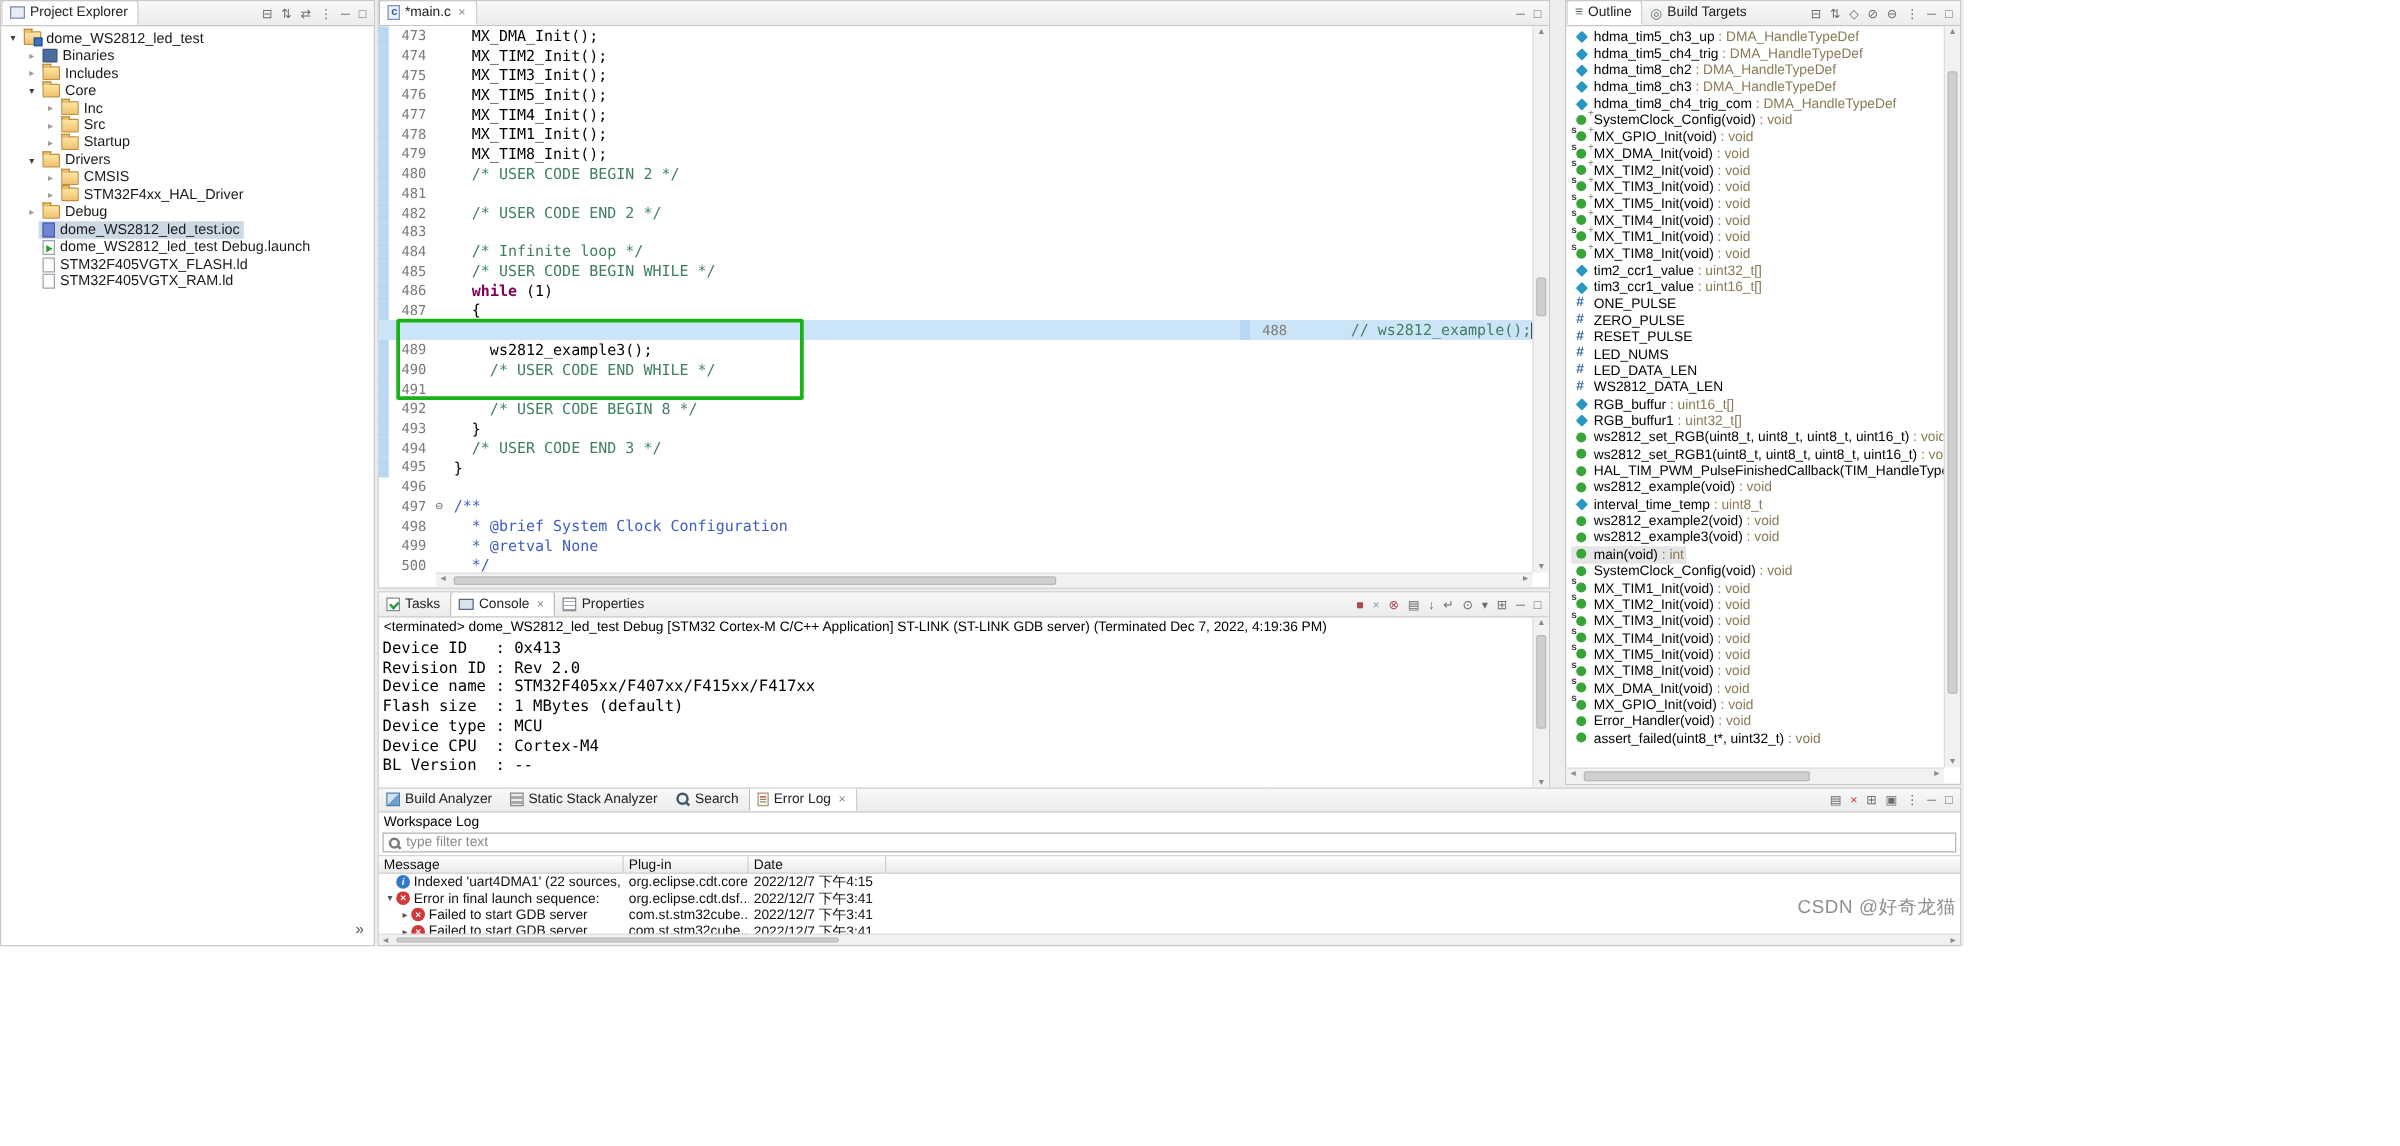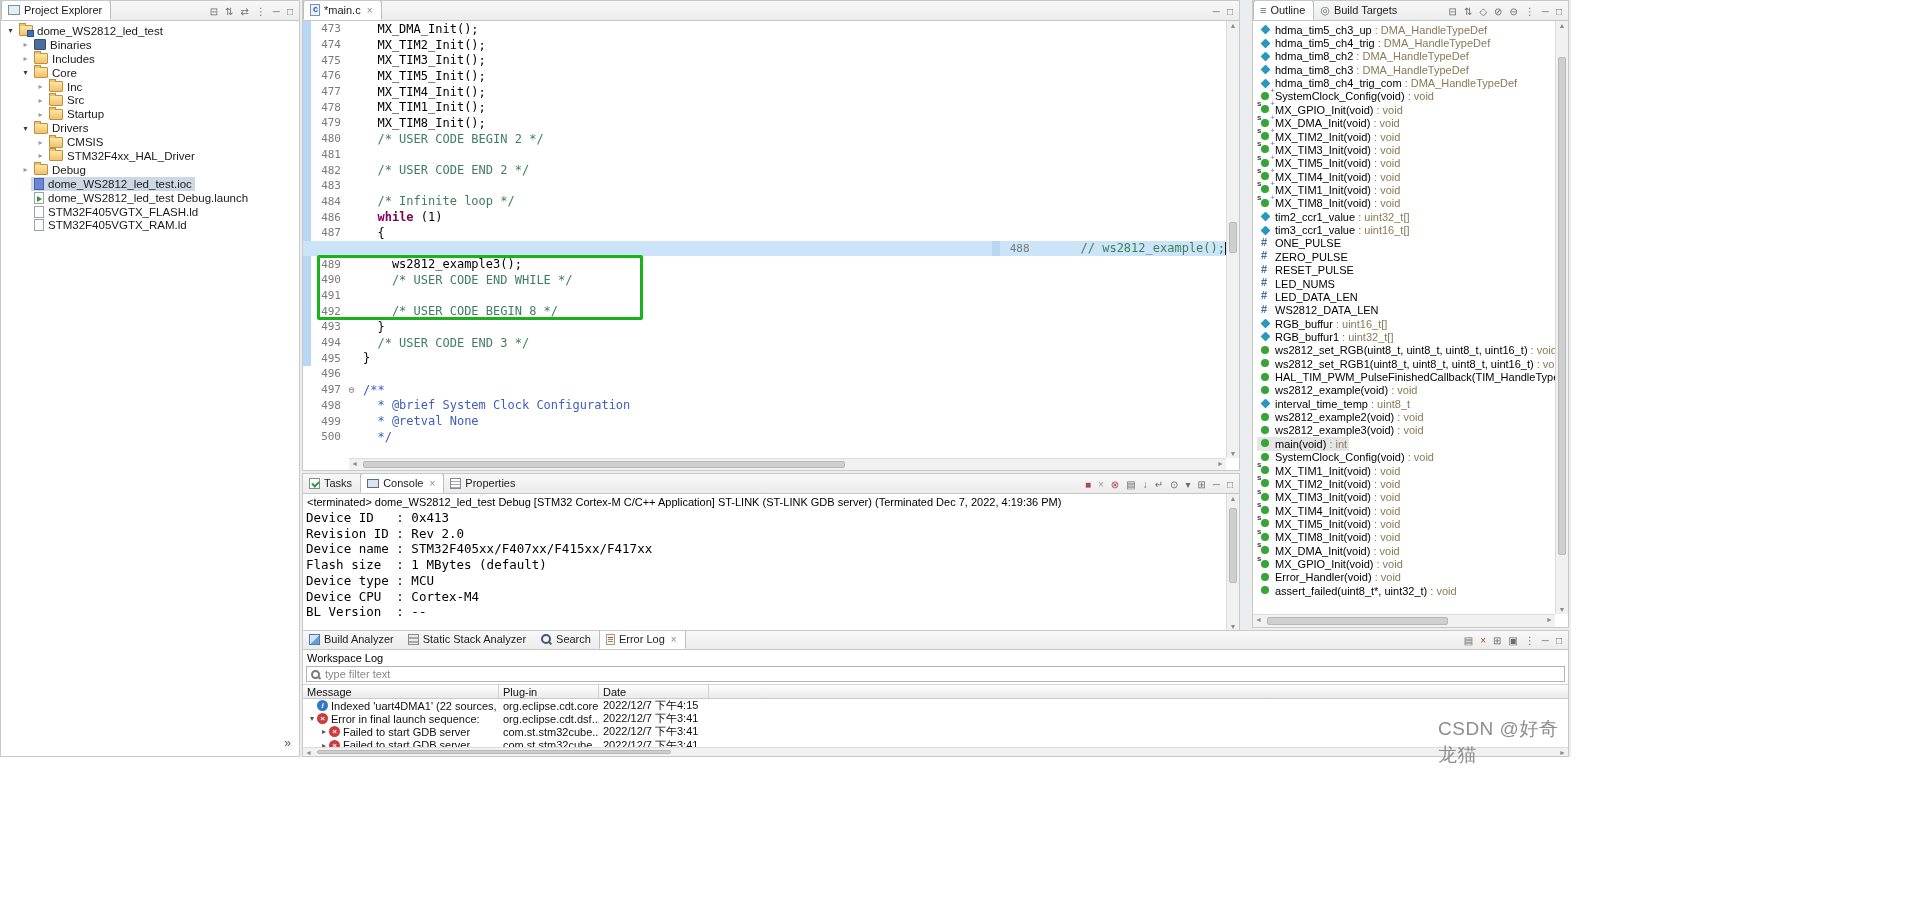--- a/index.html
+++ b/index.html
@@ -132,21 +132,21 @@
   .c-date { width:110px; flex:none; }
   .c-fill { flex:1; border-right:none !important; }
   .lrow { display:flex; height:13.2px; font-size:11px; color:#111; align-items:center; }
   .lt-arrow { width:10px; flex:none; font-size:8px; color:#555; text-align:center; }
   .sev { width:11px; height:11px; border-radius:50%; color:#fff; font-size:8px; line-height:11px; text-align:center; font-weight:bold; flex:none; margin-right:3px; }
   .sev.info { background:#3079c8; font-style:italic; }
   .sev.err { background:#cf3a3a; }
   .ltx { overflow:hidden; white-space:nowrap; }
   .bot-hscroll { left:0; right:0; bottom:0; height:9px; }
 
-  .watermark { position:absolute; left:1438px; top:716px; font-size:19px; color:#8e8e8e; z-index:50; letter-spacing:0.5px; }
+  .watermark { position:absolute; left:1438px; top:716px; font-size:15px; color:#8e8e8e; z-index:50; letter-spacing:0.5px; }
 </style>
 </head>
 <body>
 
 <div class="app">
 
   <section class="panel explorer">
     <div class="view-header">
       <div class="view-tab active">
         <span class="vt-icon pe-icon"></span>
@@ -348,20 +348,26 @@
           <span class="range on"></span>
           <span class="lnum">483</span>
           <span class="fold"></span>
           <span class="ctext"></span>
         </div>
         <div class="cline">
           <span class="range on"></span>
           <span class="lnum">484</span>
           <span class="fold"></span>
           <span class="ctext"><span class="tk-cm">  /* Infinite loop */</span></span>
+        </div>
+        <div class="cline">
+          <span class="range on"></span>
+          <span class="lnum">485</span>
+          <span class="fold"></span>
+          <span class="ctext"><span class="tk-cm">  /* USER CODE BEGIN WHILE */</span></span>
         </div>
         <div class="cline">
           <span class="range on"></span>
           <span class="lnum">486</span>
           <span class="fold"></span>
           <span class="ctext"><span class="tk-pl">  </span><span class="tk-kw">while</span><span class="tk-pl"> (1)</span></span>
         </div>
         <div class="cline">
           <span class="range on"></span>
           <span class="lnum">487</span>

